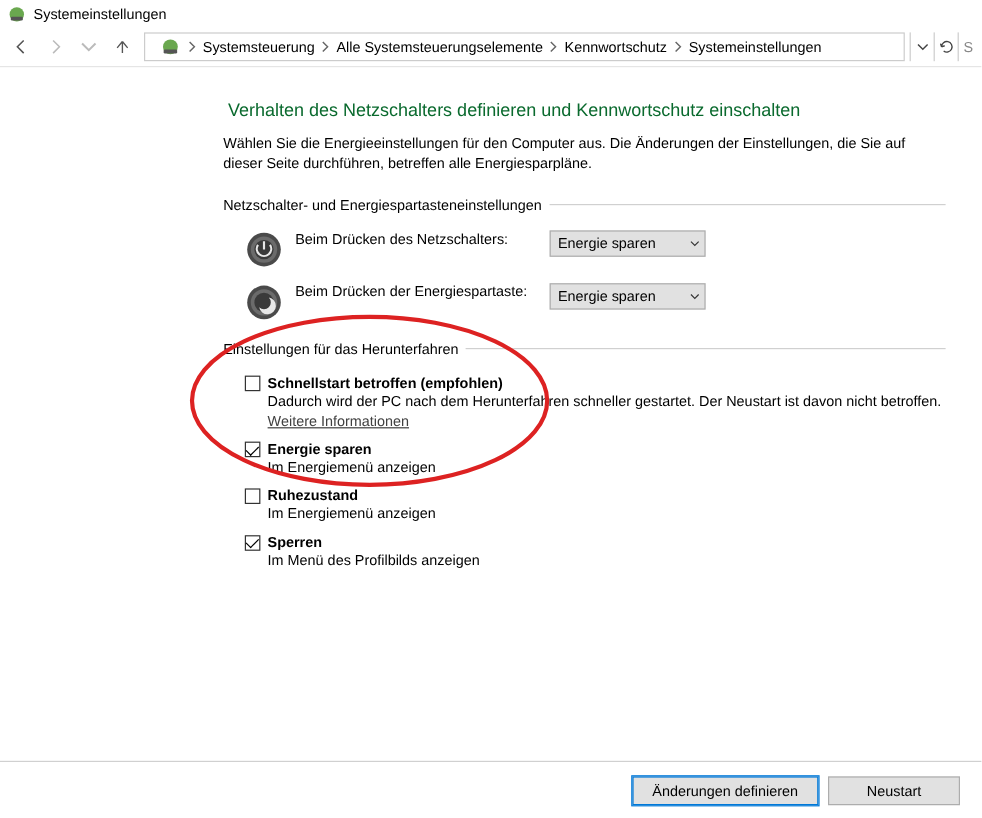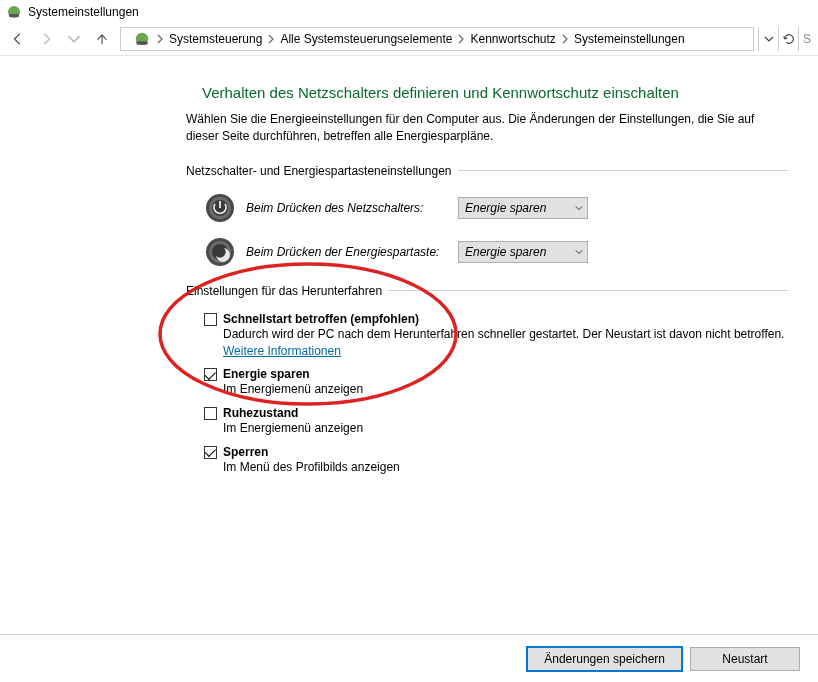--- a/index.html
+++ b/index.html
@@ -78,45 +78,43 @@
     color: #888;
     font-size: 12px;
   }
   .content {
     padding: 20px 30px 0 186px;
   }
   h1.page-title {
     color: #0a6a2e;
     font-size: 15px;
     font-weight: normal;
-    margin: 8px 0 10px 16px;
+    margin: 8px 0 10px 4px;
   }
   .page-desc {
     font-size: 12px;
     margin: 0 0 18px 0;
     line-height: 1.45;
   }
   .section-legend {
     font-size: 12px;
     margin: 0 0 14px 0;
     display: flex;
     align-items: center;
   }
   .section-legend .line {
     flex: 1;
     height: 1px;
     background: #d0d0d0;
     margin-left: 6px;
   }
   .row {
     display: flex;
-    align-items: center;
     margin-bottom: 12px;
     padding-left: 18px;
-    font-style: italic;
   }
   .power-icon {
     width: 32px; height: 32px;
     margin-right: 10px;
     display: flex; align-items: center; justify-content: center;
   }
   .row-label {
     width: 212px;
     font-size: 12px;
   }
@@ -167,21 +165,21 @@
   .chk-label {
     font-weight: bold;
     font-size: 12px;
   }
   .chk-desc {
     font-size: 12px;
     margin-left: 19px;
     line-height: 1.4;
   }
   .link {
-    color: #0369a1;
+    color: #404040;
     text-decoration: underline;
   }
   .highlight-oval {
     position: absolute;
     left: 156px;
     top: 260px;
     width: 304px;
     height: 148px;
     pointer-events: none;
     z-index: 5;
@@ -374,15 +372,15 @@
       </div>
     </div>
   </div>
 </div>
 
 <svg class="highlight-oval" viewBox="0 0 304 148" preserveAspectRatio="none">
   <ellipse cx="152" cy="74" rx="148" ry="70" fill="none" stroke="#d22" stroke-width="3.5"></ellipse>
 </svg>
 
 <div class="footer">
-  <div class="win-btn default">Änderungen speichern</div>
+  <div class="win-btn default">Änderungen definieren</div>
   <div class="win-btn">Neustart</div>
 </div>
 
 </body></html>

